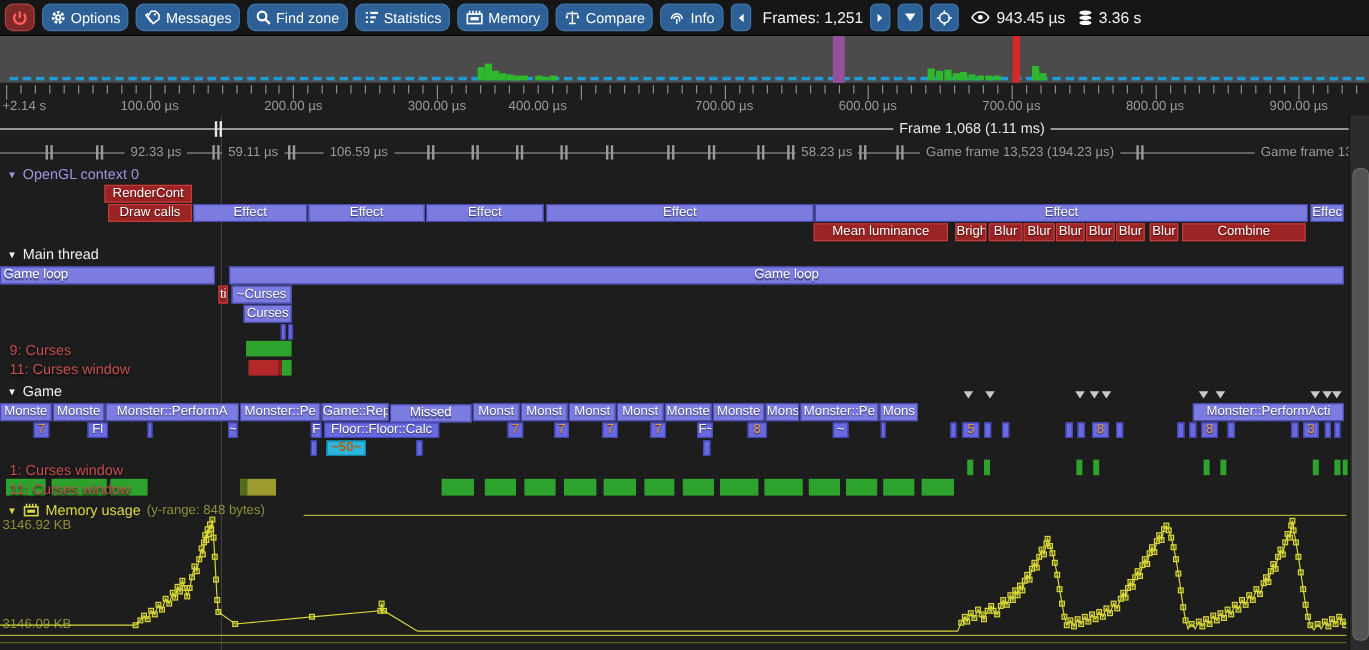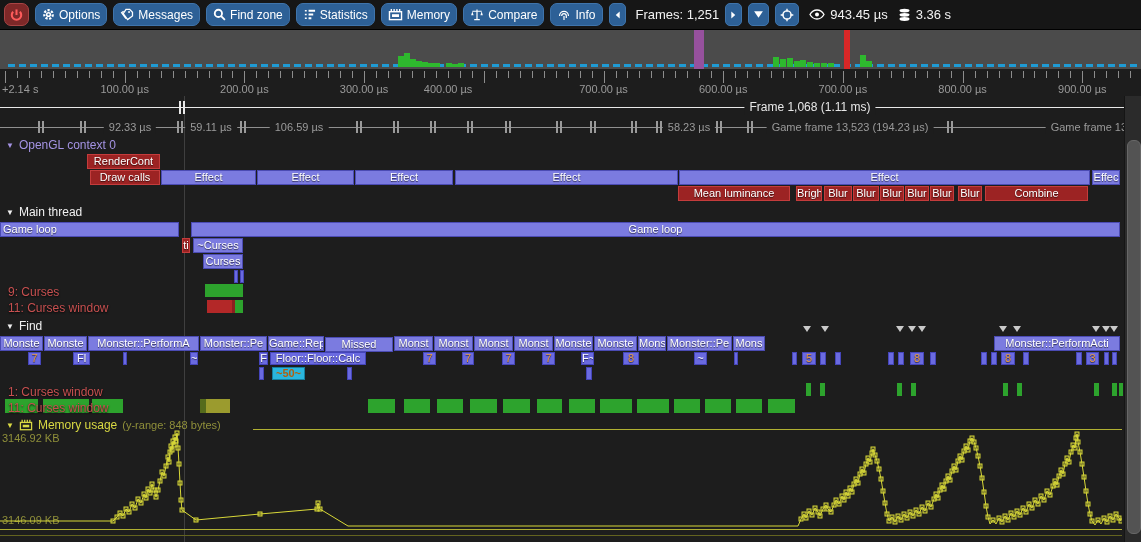--- a/index.html
+++ b/index.html
@@ -462,21 +462,21 @@
       <div class="sechdr" style="left: 6px; top: 138px; color: rgb(164, 147, 227);">
         <span class="tri">▼</span>
         <span>OpenGL context 0</span>
       </div>
       <div class="sechdr" style="left: 6px; top: 205px; color: rgb(240, 240, 240);">
         <span class="tri">▼</span>
         <span>Main thread</span>
       </div>
       <div class="sechdr" style="left: 6px; top: 319px; color: rgb(240, 240, 240);">
         <span class="tri">▼</span>
-        <span>Find</span>
+        <span>Game</span>
       </div>
       <div class="zone zr" style="left: 87px; top: 154px; width: 73px; height: 15px; line-height: 12px;">RenderCont</div>
       <div class="zone zr" style="left: 90px; top: 170px; width: 70px; height: 15px; line-height: 12px;">Draw calls</div>
       <div class="zone zp" style="left: 161px; top: 170px; width: 95px; height: 15px; line-height: 12px;">Effect</div>
       <div class="zone zp" style="left: 257px; top: 170px; width: 97px; height: 15px; line-height: 12px;">Effect</div>
       <div class="zone zp" style="left: 355px; top: 170px; width: 98px; height: 15px; line-height: 12px;">Effect</div>
       <div class="zone zp" style="left: 455px; top: 170px; width: 223px; height: 15px; line-height: 12px;">Effect</div>
       <div class="zone zp" style="left: 679px; top: 170px; width: 411px; height: 15px; line-height: 12px;">Effect</div>
       <div class="zone zp" style="left: 1092px; top: 170px; width: 28px; height: 15px; line-height: 12px;">Effec</div>
       <div class="zone zr" style="left: 678px; top: 186px; width: 112px; height: 15px; line-height: 12px;">Mean luminance</div>

